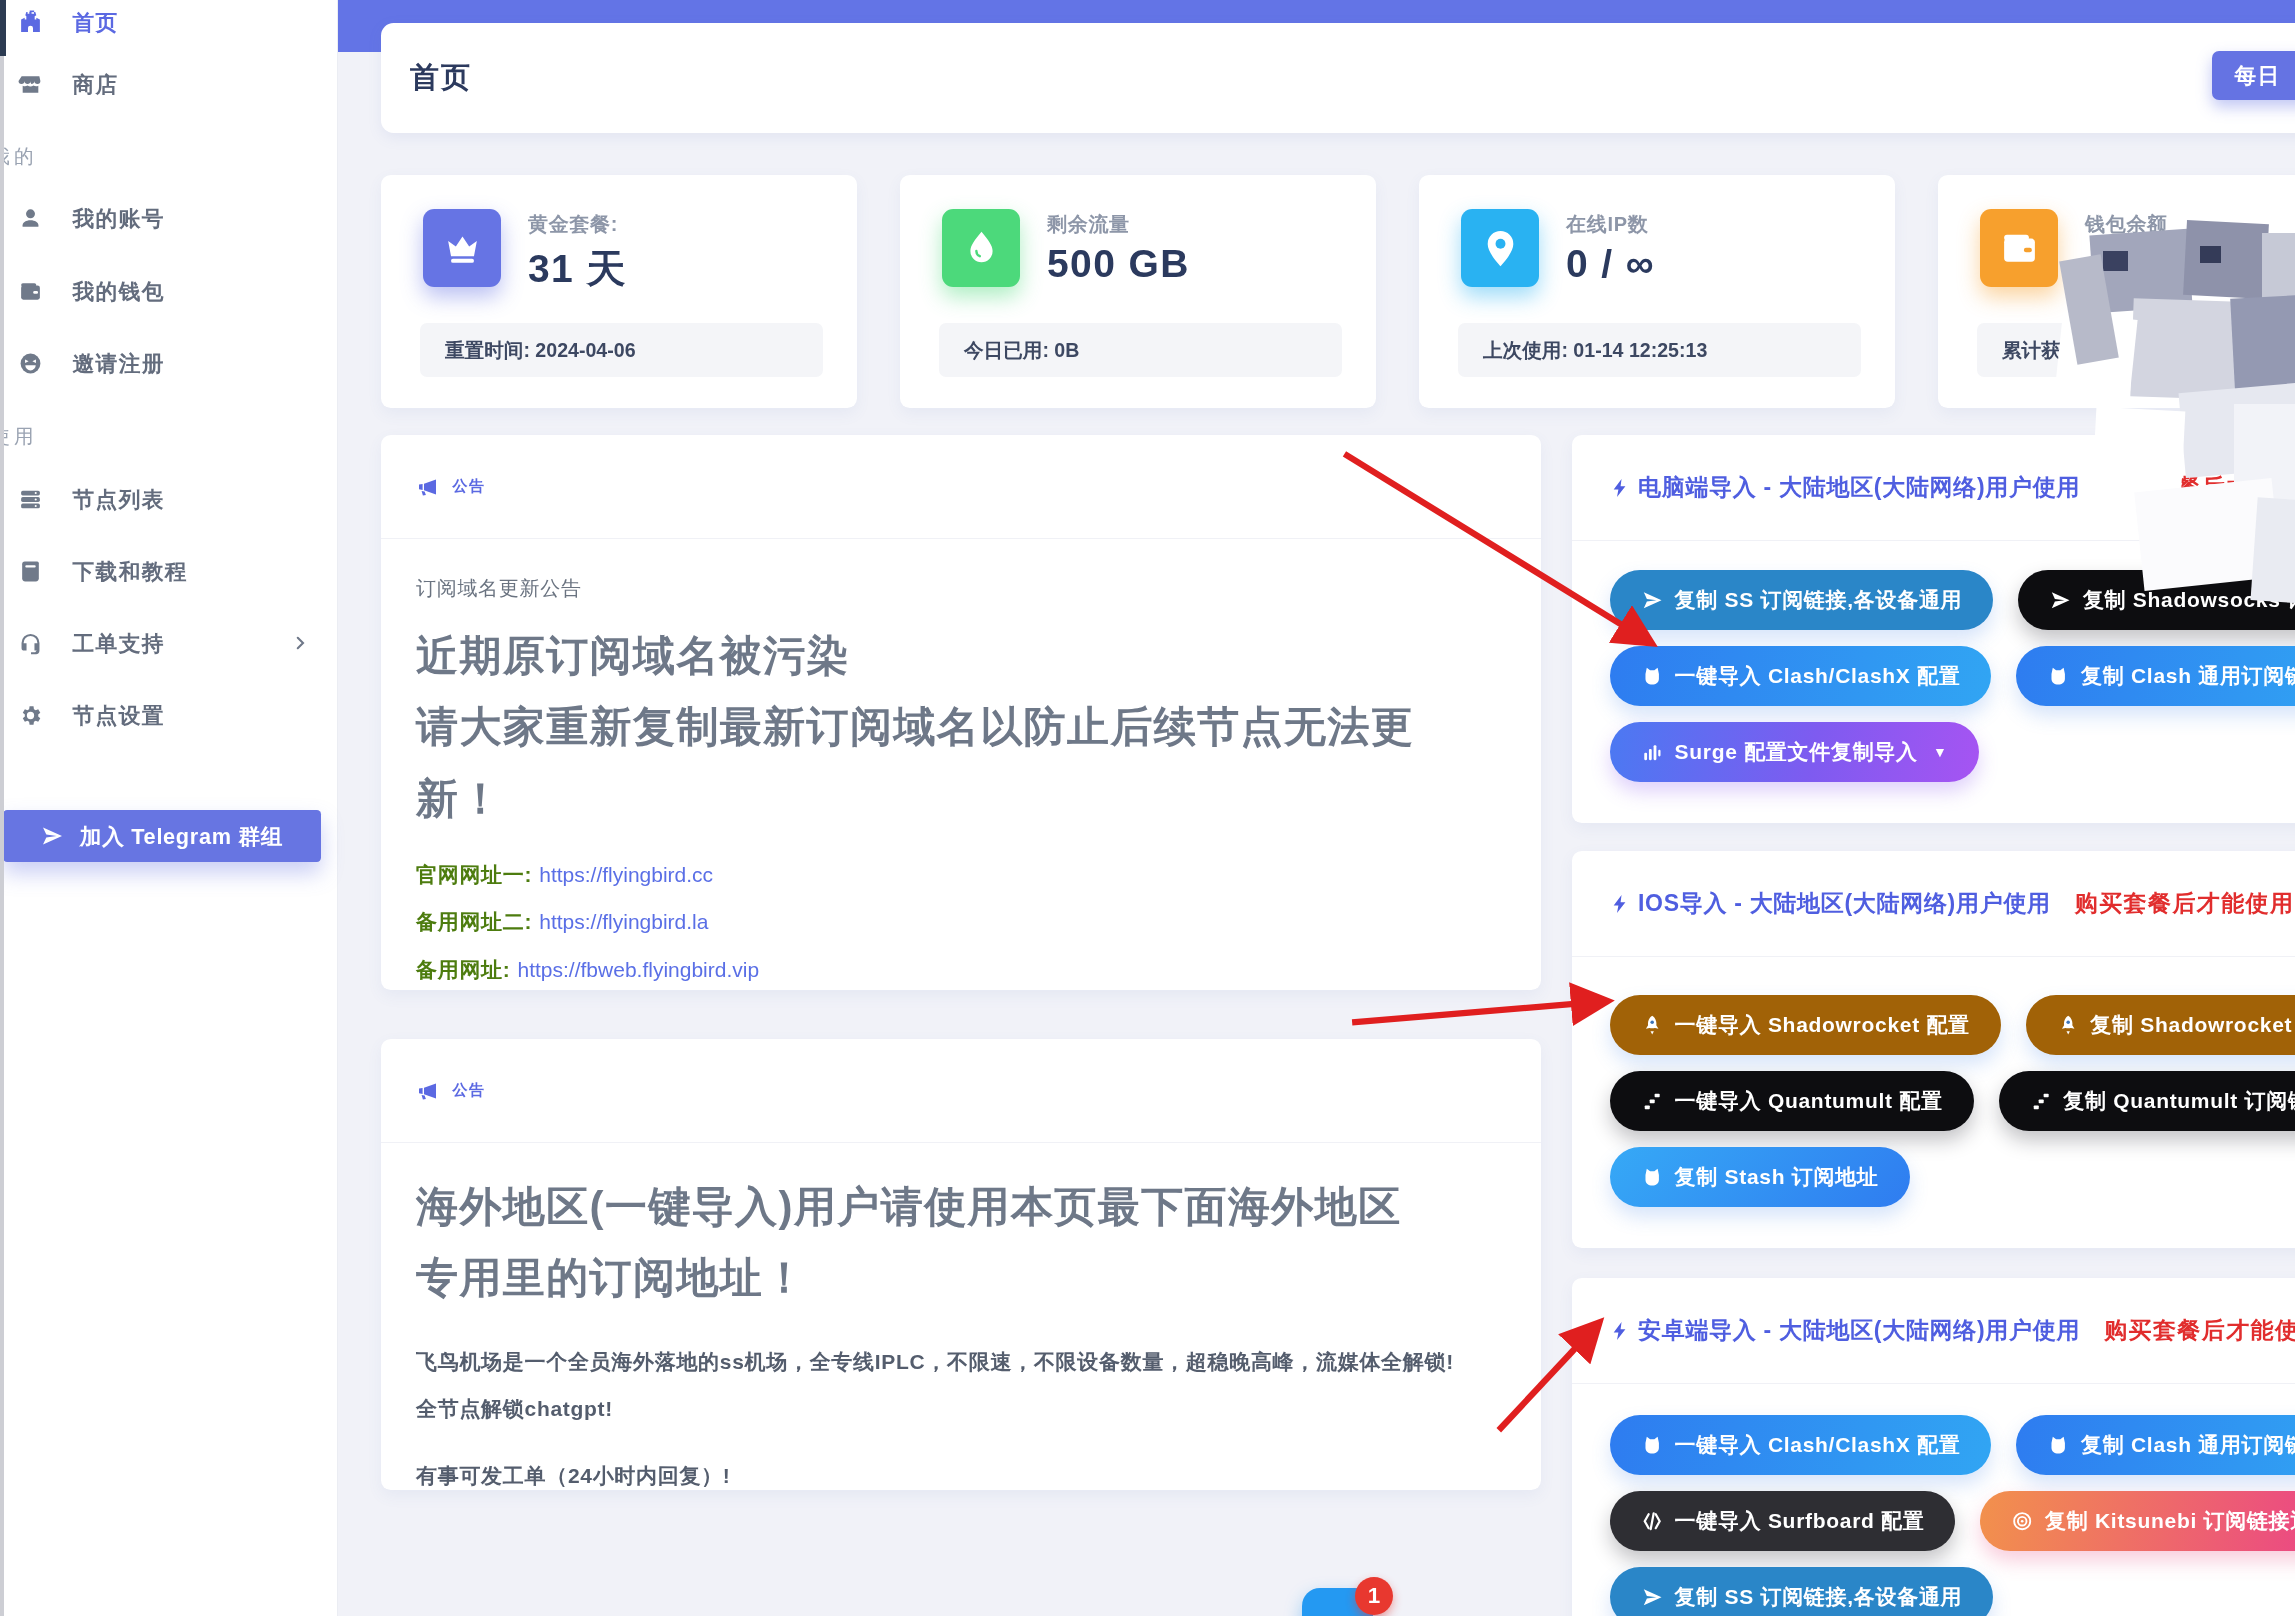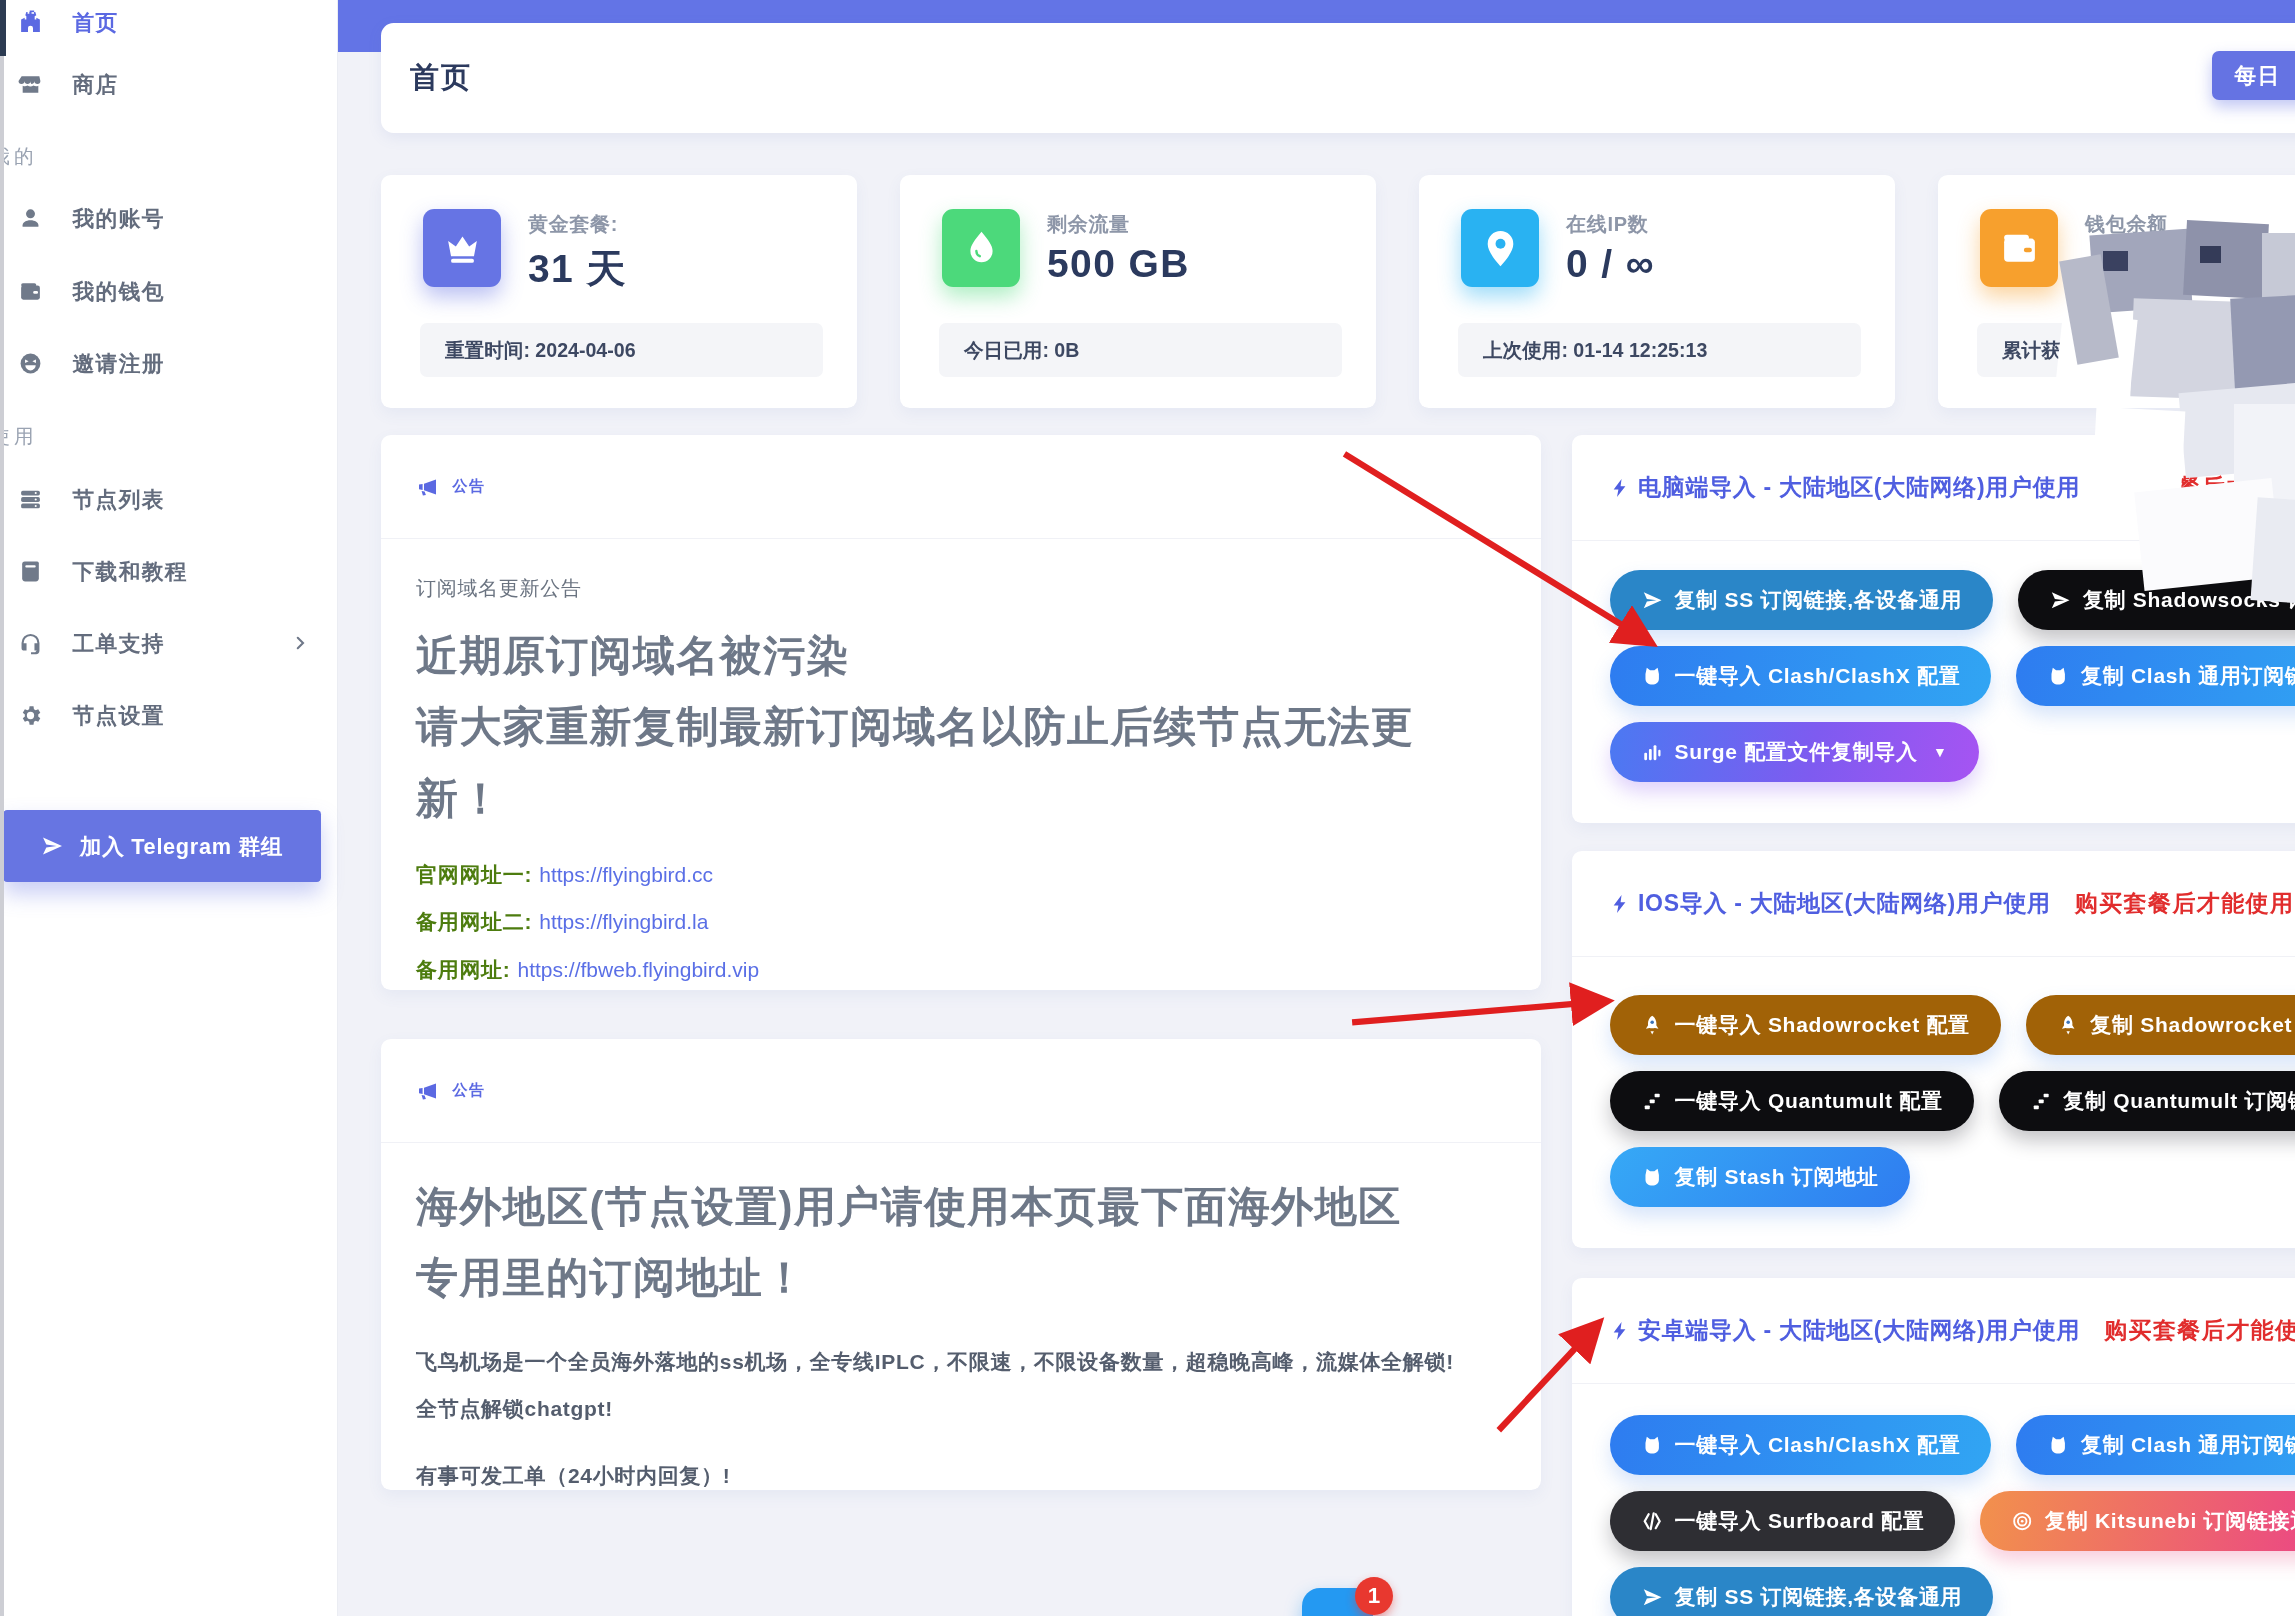--- a/index.html
+++ b/index.html
@@ -13,21 +13,21 @@
   .edge-navy{position:absolute;left:0;top:0;width:5.6px;height:56px;background:#2c3b52;}
   .edge-gray{position:absolute;left:0;top:56px;width:4.2px;height:1561px;background:#cdced4;}
   .nav-item{position:absolute;left:0;width:337px;height:42px;display:flex;align-items:center;cursor:pointer;}
   .nav-item .nico{width:26.5px;height:26.5px;margin-left:17px;color:#707a8a;flex:0 0 auto;display:flex;align-items:center;justify-content:center;}
   .nav-item .nico svg{width:25px;height:25px;}
   .nav-item .nlabel{margin-left:29px;font-size:21.7px;font-weight:600;color:#636c7d;letter-spacing:1.4px;}
   .nav-item.active .nico{color:#5b69e2;}
   .nav-item.active .nlabel{color:#5b69e2;font-weight:700;}
   .nav-item .chev{position:absolute;right:28px;width:18px;height:18px;color:#6f7889;}
   .nav-section{position:absolute;left:-9.8px;font-size:19.6px;color:#9aa3b2;letter-spacing:4.2px;}
-  .tg-btn{position:absolute;left:2.8px;top:810px;width:318px;height:72px;background:#6775e2;border-radius:4.2px;
+  .tg-btn{position:absolute;left:2.8px;top:810px;width:318px;height:52px;background:#6775e2;border-radius:4.2px;
     display:flex;align-items:center;justify-content:center;gap:15.4px;color:#fff;font-size:21.7px;font-weight:700;
     box-shadow:0 11.2px 21px rgba(103,117,226,.35);cursor:pointer;letter-spacing:0.7px;}
   .tg-btn svg{width:24px;height:24px;}
   
   .topbar{position:absolute;left:337px;top:0;width:1958px;height:52px;background:#6374e6;}
   .header-card{position:absolute;left:381px;top:23px;width:1956px;height:110px;background:#fff;border-radius:12.6px;
     box-shadow:0 4.2px 14px rgba(110,125,200,.10);}
   .page-title{position:absolute;left:29px;top:35px;font-size:29px;font-weight:700;color:#2c3a5e;letter-spacing:2.1px;}
   .daily-btn{position:absolute;left:2212px;top:51px;width:133px;height:49px;background:#6573e3;border-radius:7px;
     color:#fff;font-size:21.7px;font-weight:700;display:flex;align-items:center;padding-left:22.4px;box-sizing:border-box;
@@ -295,21 +295,21 @@
 <div class="ann-card" style="top:1039px;height:451px;">
   <div class="ann-header">
     <span style="display:flex;">
         <svg viewBox="0 0 24 24" fill="currentColor" style="width: 24px; height: 24px;">
           <path d="M3 9.6v4.6l3.6.7V9zM8 8.7v6.5l12 4.2V4.4zM5.6 16l1.3 4.4 3-.5-1.3-3.5z"></path>
         </svg>
       </span>
     <span class="ann-title">公告</span>
   </div>
   <div class="ann-body">
-    <div class="ann-heading" style="margin-top:21px;">海外地区(节点设置)用户请使用本页最下面海外地区专用里的订阅地址！</div>
+    <div class="ann-heading" style="margin-top:21px;">海外地区(一键导入)用户请使用本页最下面海外地区专用里的订阅地址！</div>
     <div class="ann-p" style="margin-top:34px;">飞鸟机场是一个全员海外落地的ss机场，全专线IPLC，不限速，不限设备数量，超稳晚高峰，流媒体全解锁!</div>
     <div class="ann-p" style="margin-top:19.6px;">全节点解锁chatgpt!</div>
     <div class="ann-p" style="margin-top:39px;">有事可发工单（24小时内回复）!</div>
   </div>
 </div>
 
 <div class="panel" style="top:435px;height:388px;">
   <div class="panel-header">
     <span class="bolt" style="display:flex;">
         <svg viewBox="0 0 24 24" fill="currentColor" style="width: 24px; height: 24px;">

